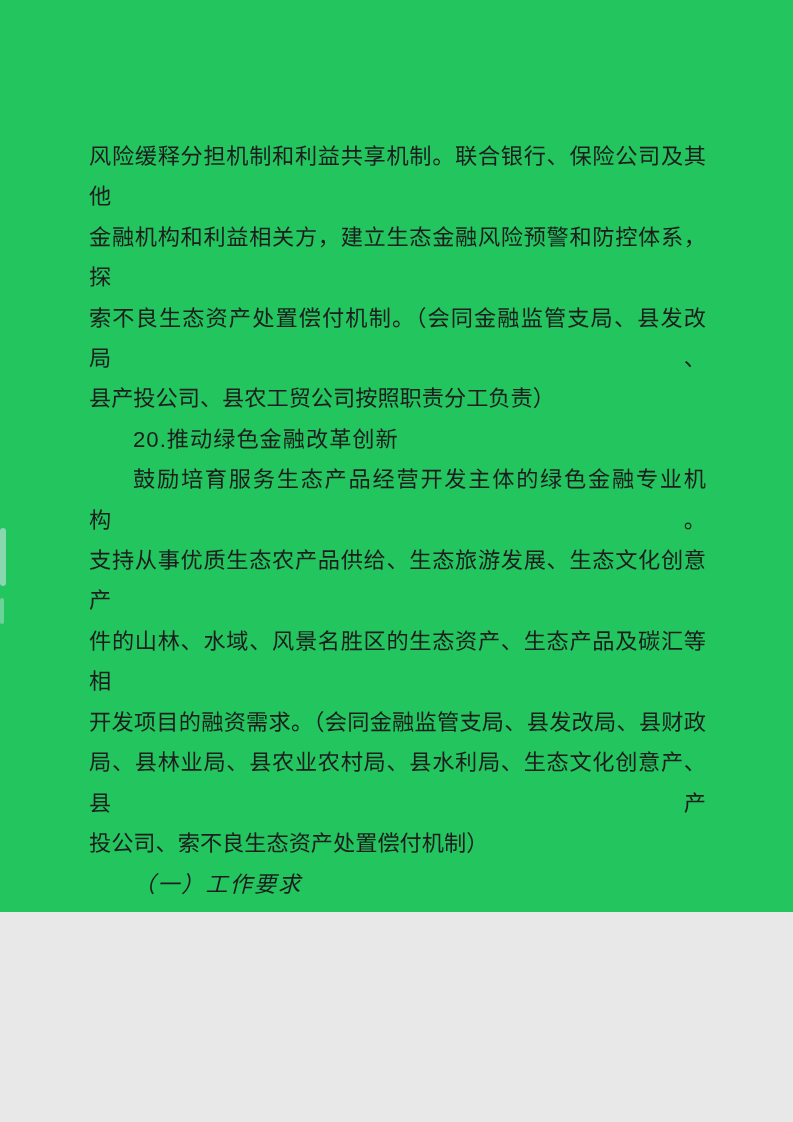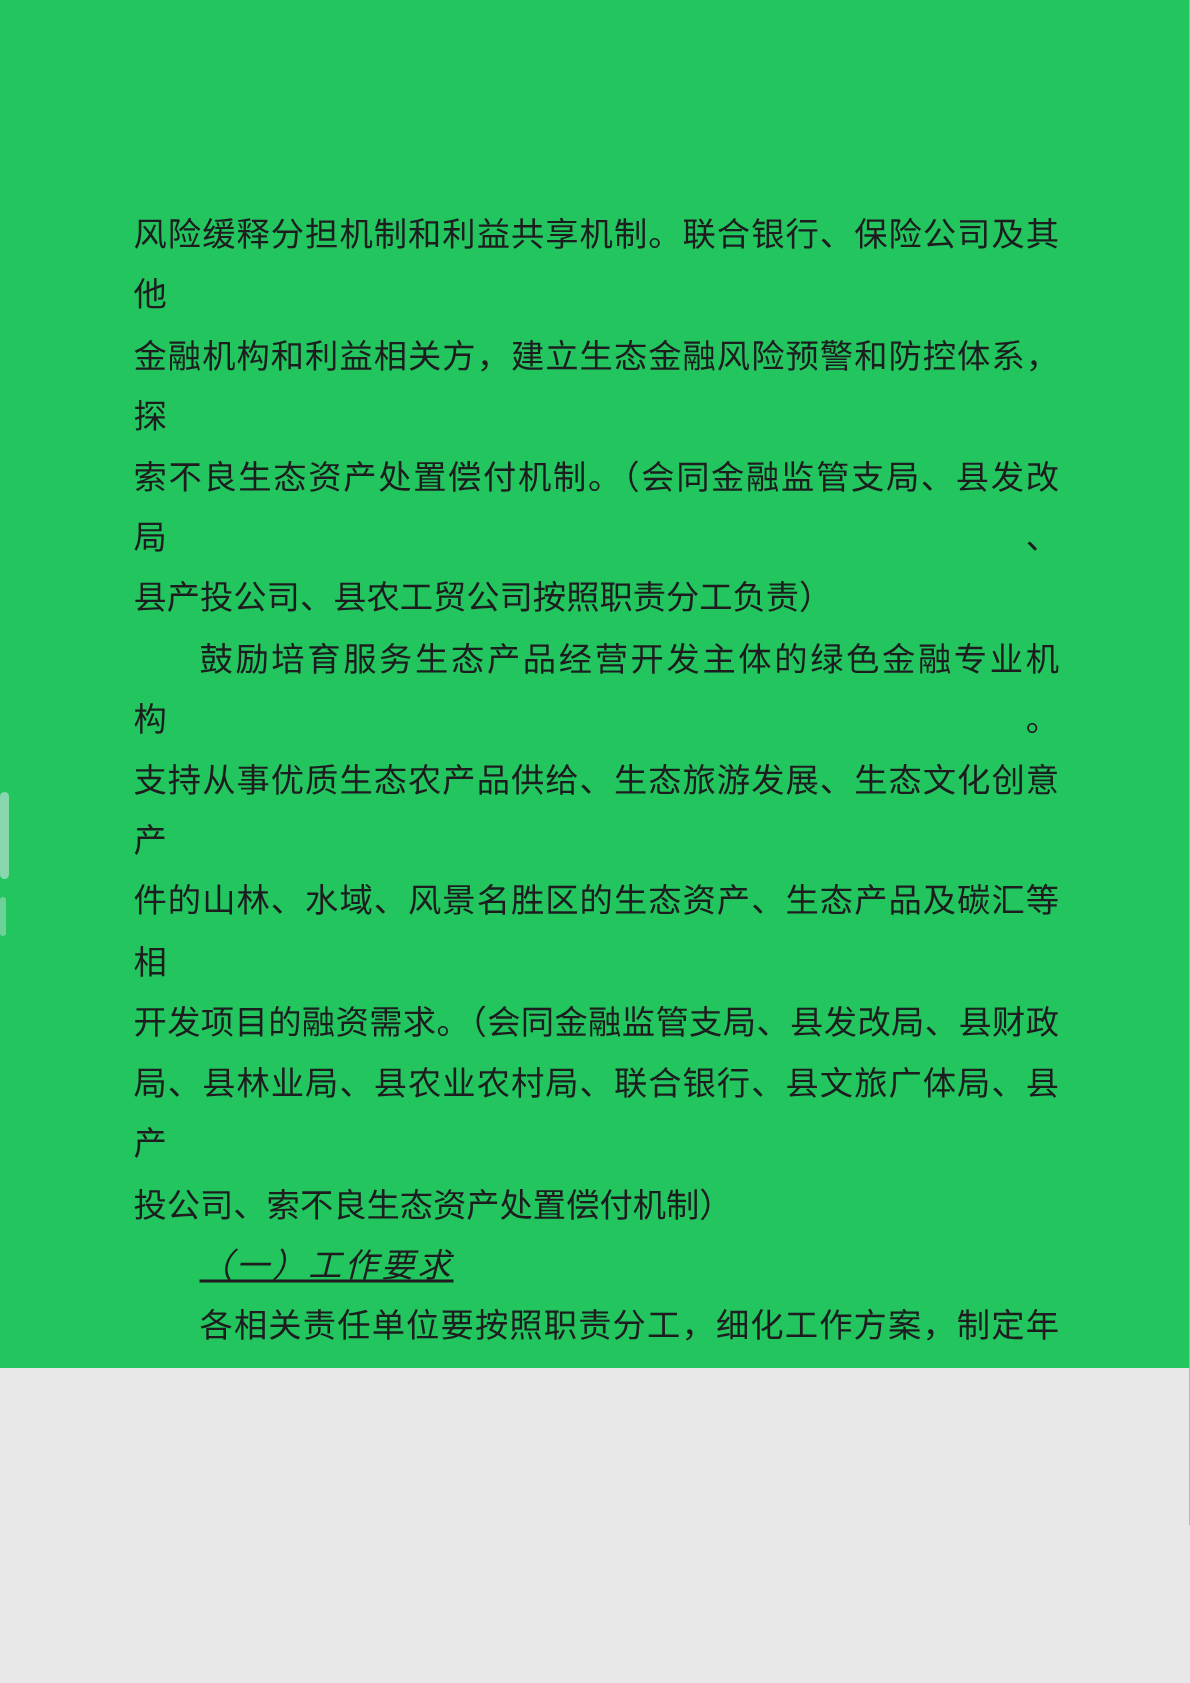--- a/index.html
+++ b/index.html
@@ -60,21 +60,20 @@
     font-weight: bold;
     text-indent: 44px;
     letter-spacing: 1px;
   }
   .heading-kai {
     font-family: "DejaVu Serif", "Liberation Serif", serif;
     font-style: italic;
     font-weight: 600;
     text-indent: 44px;
     letter-spacing: 2px;
-    text-decoration: underline;
   }
   .page-number {
     position: absolute;
     left: 74px;
     top: 996px;
     font-size: 21px;
     letter-spacing: 3px;
     font-family: "DejaVu Serif", "Liberation Serif", serif;
     color: #1d1d1f;
   }
@@ -87,26 +86,27 @@
   <div class="scan-artifact a1"></div>
   <div class="scan-artifact a2"></div>
 
   <main class="text-block">
 
     <p class="just">风险缓释分担机制和利益共享机制。联合银行、保险公司及其他</p>
     <p class="just">金融机构和利益相关方，建立生态金融风险预警和防控体系，探</p>
     <p class="just">索不良生态资产处置偿付机制。（会同金融监管支局、县发改局、</p>
     <p>县产投公司、县农工贸公司按照职责分工负责）</p>
 
+    <h3 class="heading-hei">20.推动绿色金融改革创新</h3>
 
     <p class="just indent">鼓励培育服务生态产品经营开发主体的绿色金融专业机构。</p>
     <p class="just">支持从事优质生态农产品供给、生态旅游发展、生态文化创意产</p>
     <p class="just">件的山林、水域、风景名胜区的生态资产、生态产品及碳汇等相</p>
     <p class="just">开发项目的融资需求。（会同金融监管支局、县发改局、县财政</p>
-    <p class="just">局、县林业局、县农业农村局、联合银行、县文旅广体局、县产</p>
+    <p class="just">局、县林业局、县农业农村局、县水利局、生态文化创意产、县产</p>
     <p>投公司、索不良生态资产处置偿付机制）</p>
 
 
     <h4 class="heading-kai">（一）工作要求</h4>
 
     <p class="just indent">各相关责任单位要按照职责分工，细化工作方案，制定年度</p>
 
   </main>
 
   <div class="page-number">- 12 -</div>

